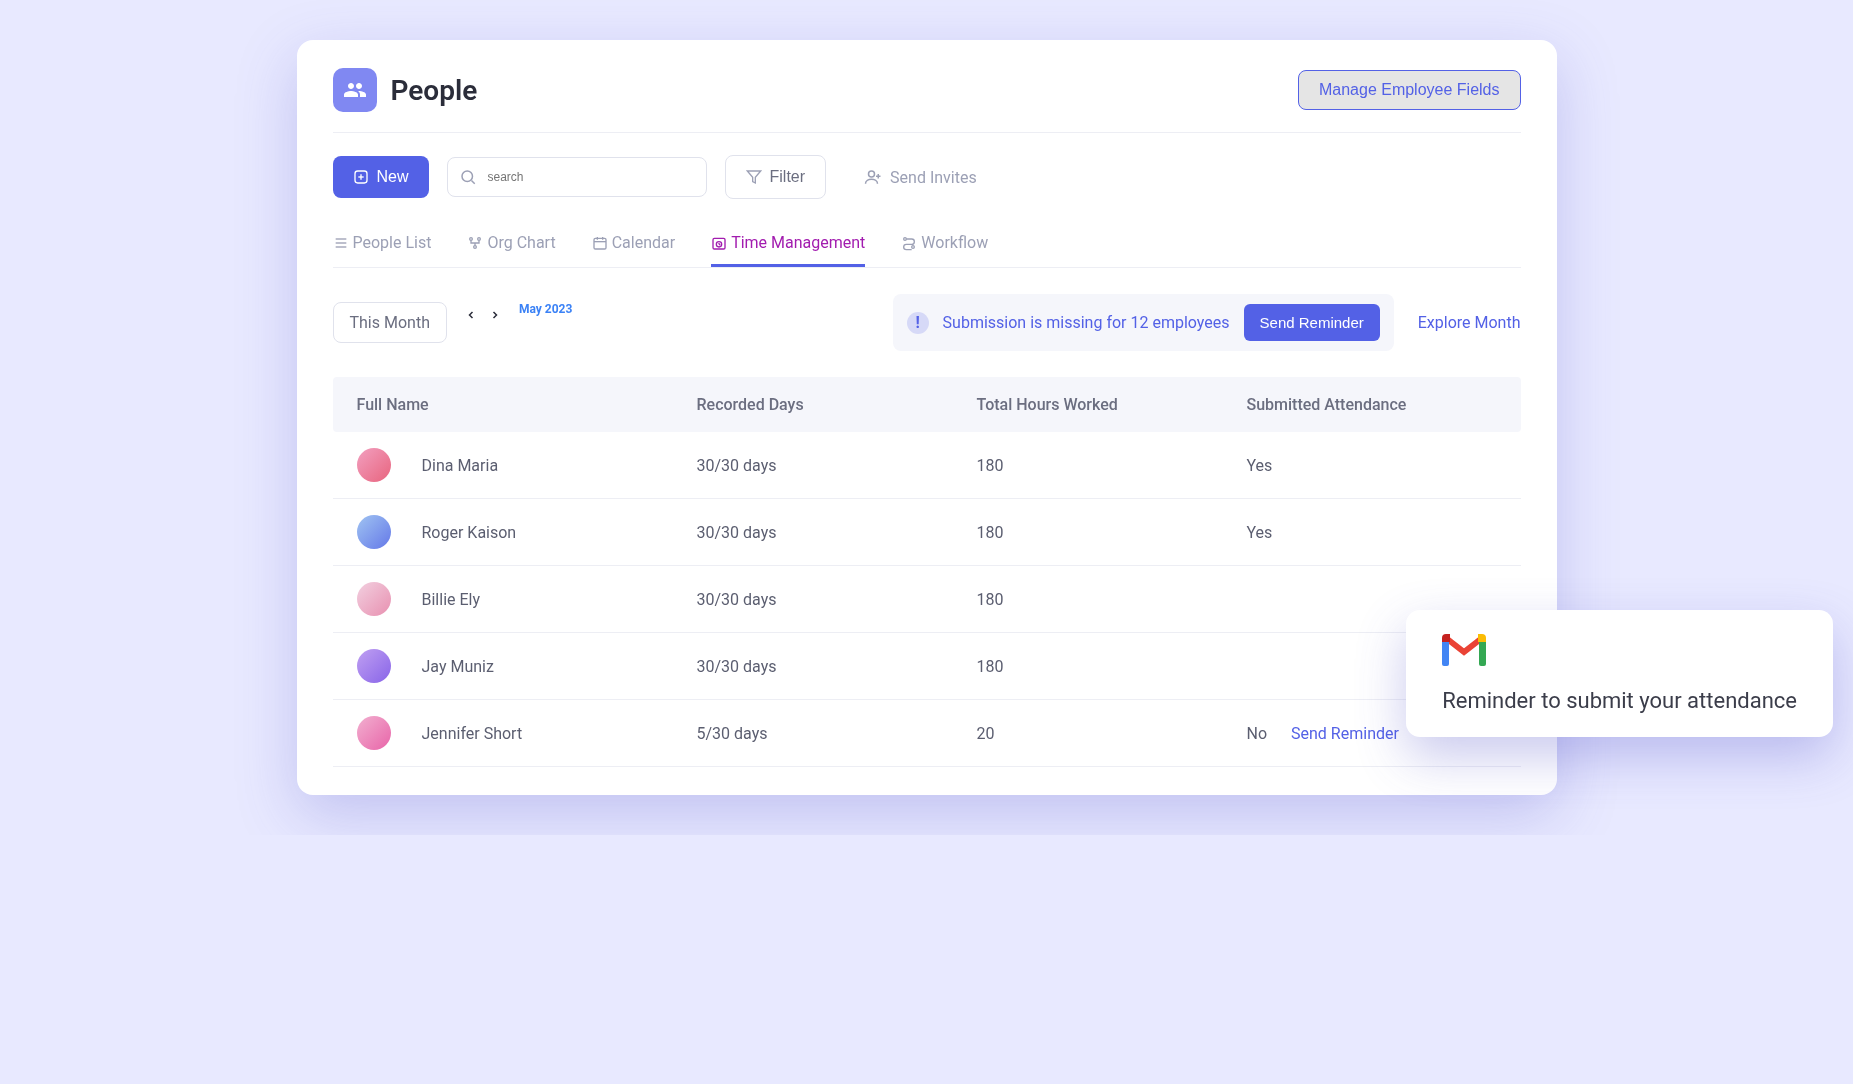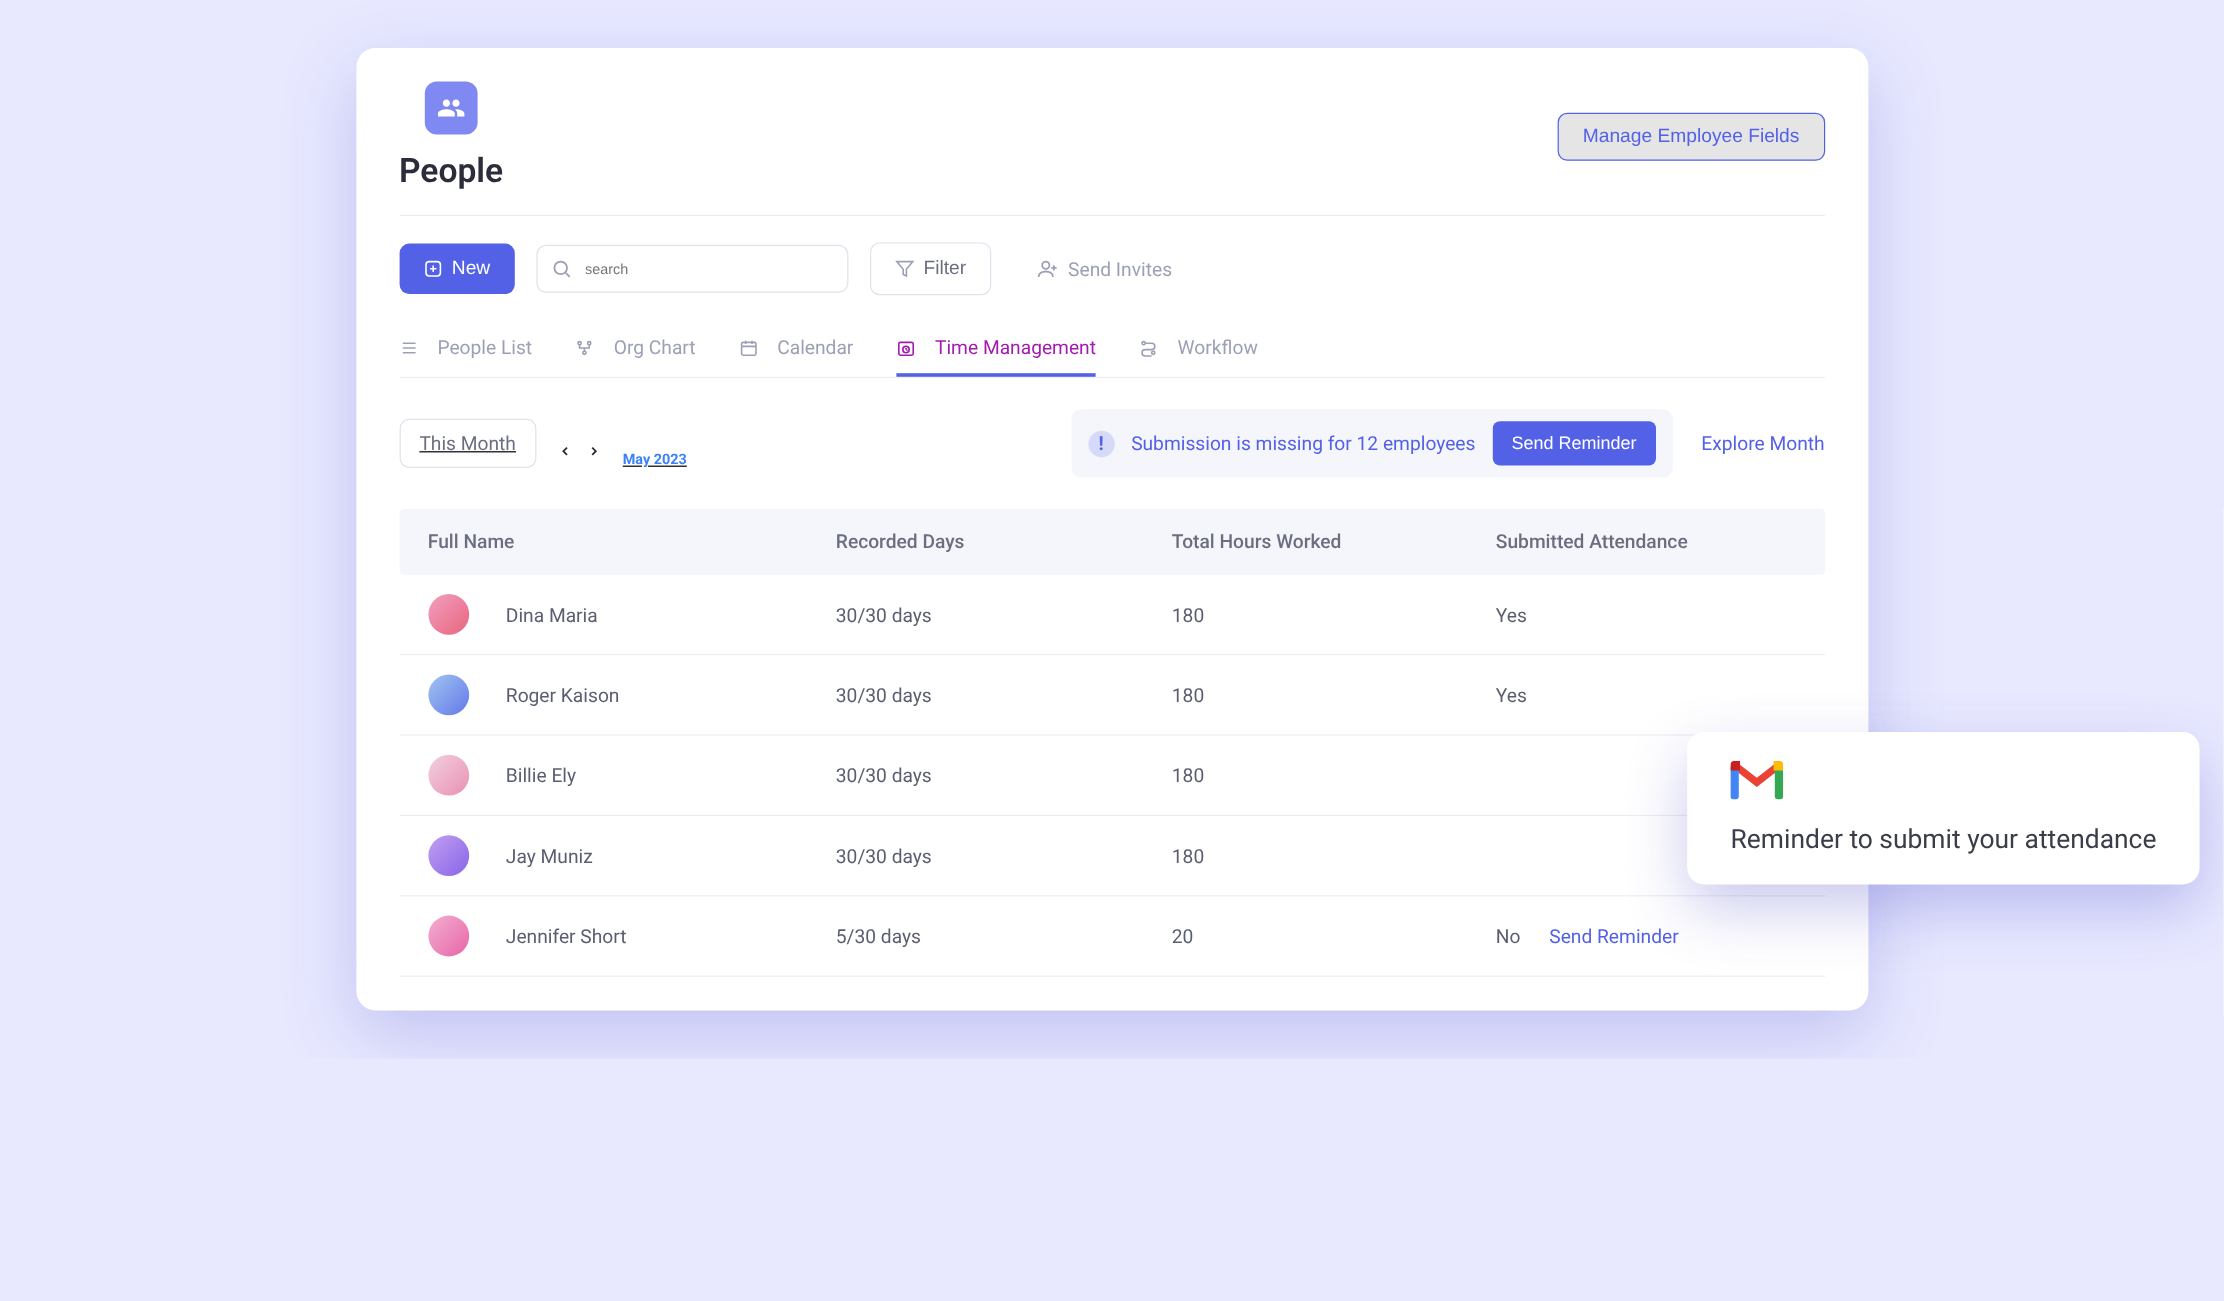--- a/index.html
+++ b/index.html
@@ -21,21 +21,20 @@
   display: flex;
   justify-content: space-between;
   align-items: center;
   padding-bottom: 20px;
   border-bottom: 1px solid #edeef4;
 }
 .title-wrap {
   display: flex;
   align-items: center;
   gap: 14px;
-  flex-direction: column;
 }
 .title-icon {
   width: 44px;
   height: 44px;
   background: #8088f2;
   border-radius: 10px;
   display: flex;
   align-items: center;
   justify-content: center;
 }
@@ -113,42 +112,41 @@
   margin-left: 20px;
 }
 .tabs {
   display: flex;
   gap: 36px;
   border-bottom: 1px solid #edeef4;
 }
 .tab {
   display: flex;
   align-items: center;
-  gap: 16px;
+  gap: 4px;
   padding: 12px 0;
   color: #9ca0b5;
   font-size: 16px;
   cursor: pointer;
   border-bottom: 3px solid transparent;
 }
 .tab.active {
   color: #a21caf;
   border-bottom-color: #5361e6;
 }
 .controls {
   display: flex;
   align-items: center;
   justify-content: space-between;
   padding: 26px 0;
 }
 .period-wrap {
   display: flex;
-  align-items: flex-end;
+  align-items: flex-start;
   gap: 14px;
-  text-decoration: underline;
 }
 .period-select {
   border: 1px solid #e0e2ec;
   padding: 10px 16px;
   border-radius: 8px;
   font-size: 16px;
   color: #6b6e80;
   cursor: pointer;
 }
 .nav-arrows {

